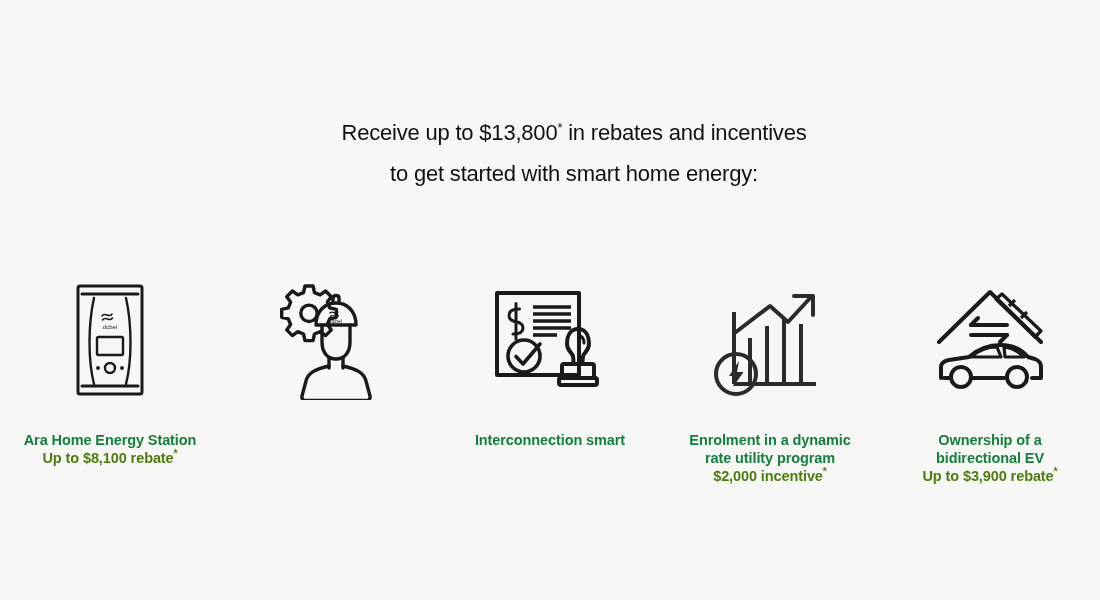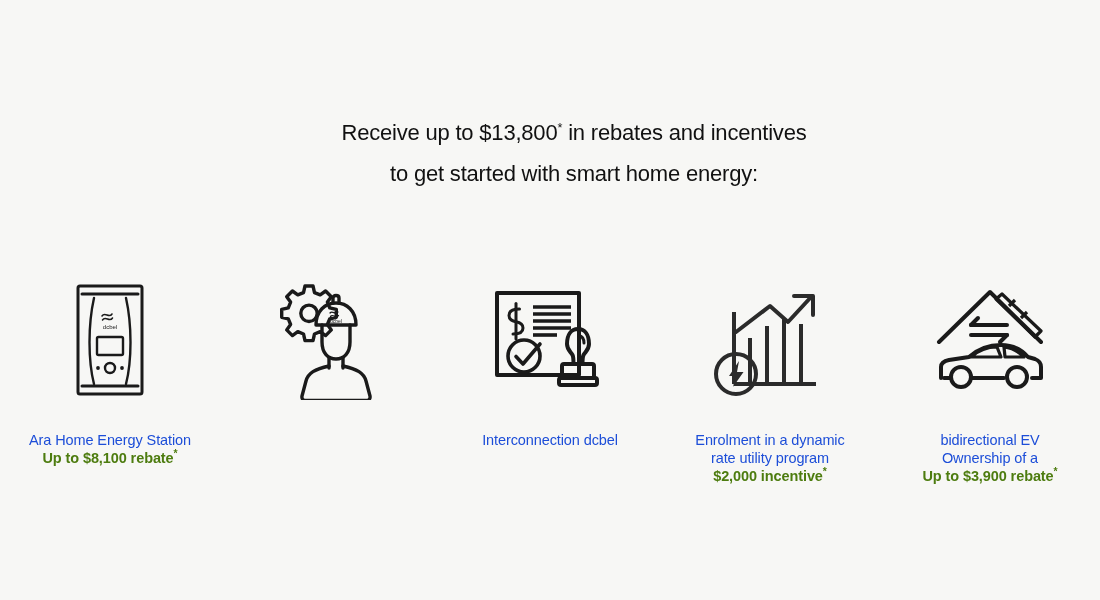--- a/index.html
+++ b/index.html
@@ -67,22 +67,22 @@
     display: block;
   }
   .caption {
     margin-top: 31px;
     text-align: center;
     width: 215px;
   }
   .caption-title {
     font-size: 14.5px;
     line-height: 18px;
-    font-weight: 400;
-    color: #1d4ed8;
+    font-weight: 700;
+    color: #15803d;
     letter-spacing: -0.1px;
   }
   .caption-amount {
     font-size: 14.5px;
     line-height: 18px;
     font-weight: bold;
     color: #4d7c0f;
     letter-spacing: -0.1px;
   }
   .caption-amount .sup {
@@ -194,21 +194,21 @@
 
         <g fill="none" stroke="#1a1a1a" stroke-width="4" stroke-linecap="round" stroke-linejoin="round">
           <path d="M76 56 C 76 47, 80 41, 87 41 C 94 41, 98 47, 98 56 C 98 62, 94 64, 92.5 67 C 91.5 69, 91.5 72, 91.5 76 L82.5 76 C 82.5 72, 82.5 69, 81.5 67 C 80 64, 76 62, 76 56 Z"></path>
           <path d="M88 47.5 C 91.5 48.5, 93 51.5, 93 55" stroke-width="3"></path>
           <rect x="71" y="76" width="32" height="14" rx="2"></rect>
           <rect x="68" y="90" width="38" height="7" rx="2"></rect>
         </g>
       </svg>
     </div>
     <div class="caption">
-      <div class="caption-title">Interconnection dcbel</div>
+      <div class="caption-title">Interconnection smart</div>
     </div>
   </div>
 
   <div class="col">
     <div class="icon-area">
       <svg width="112" height="112" viewBox="0 0 112 112">
         <g fill="none" stroke="#2b2b2b" stroke-width="4" stroke-linecap="butt">
           <line x1="20" y1="24" x2="20" y2="96"></line>
           <line x1="36" y1="50" x2="36" y2="96"></line>
           <line x1="53" y1="38" x2="53" y2="96"></line>
@@ -261,19 +261,19 @@
           <path d="M73 90 L40 90"></path>
           <path d="M13 90 L19 90"></path>
           <circle cx="30" cy="89" r="10"></circle>
           <circle cx="86" cy="89" r="10"></circle>
           <path d="M40 69 C 49 61, 57 59, 66 59 L70 69 Z" stroke-width="3.2"></path>
           <path d="M73 59 C 81 60, 88 64, 93 69 L74 69 Z" stroke-width="3.2"></path>
         </g>
       </svg>
     </div>
     <div class="caption">
+      <div class="caption-title">Ownership of a</div>
       <div class="caption-title">bidirectional EV</div>
-      <div class="caption-title">Ownership of a</div>
       <div class="caption-amount"><span>Up to $3,900 rebate</span><span class="sup">*</span></div>
     </div>
   </div>
 
 </div>
 
 </body></html>

